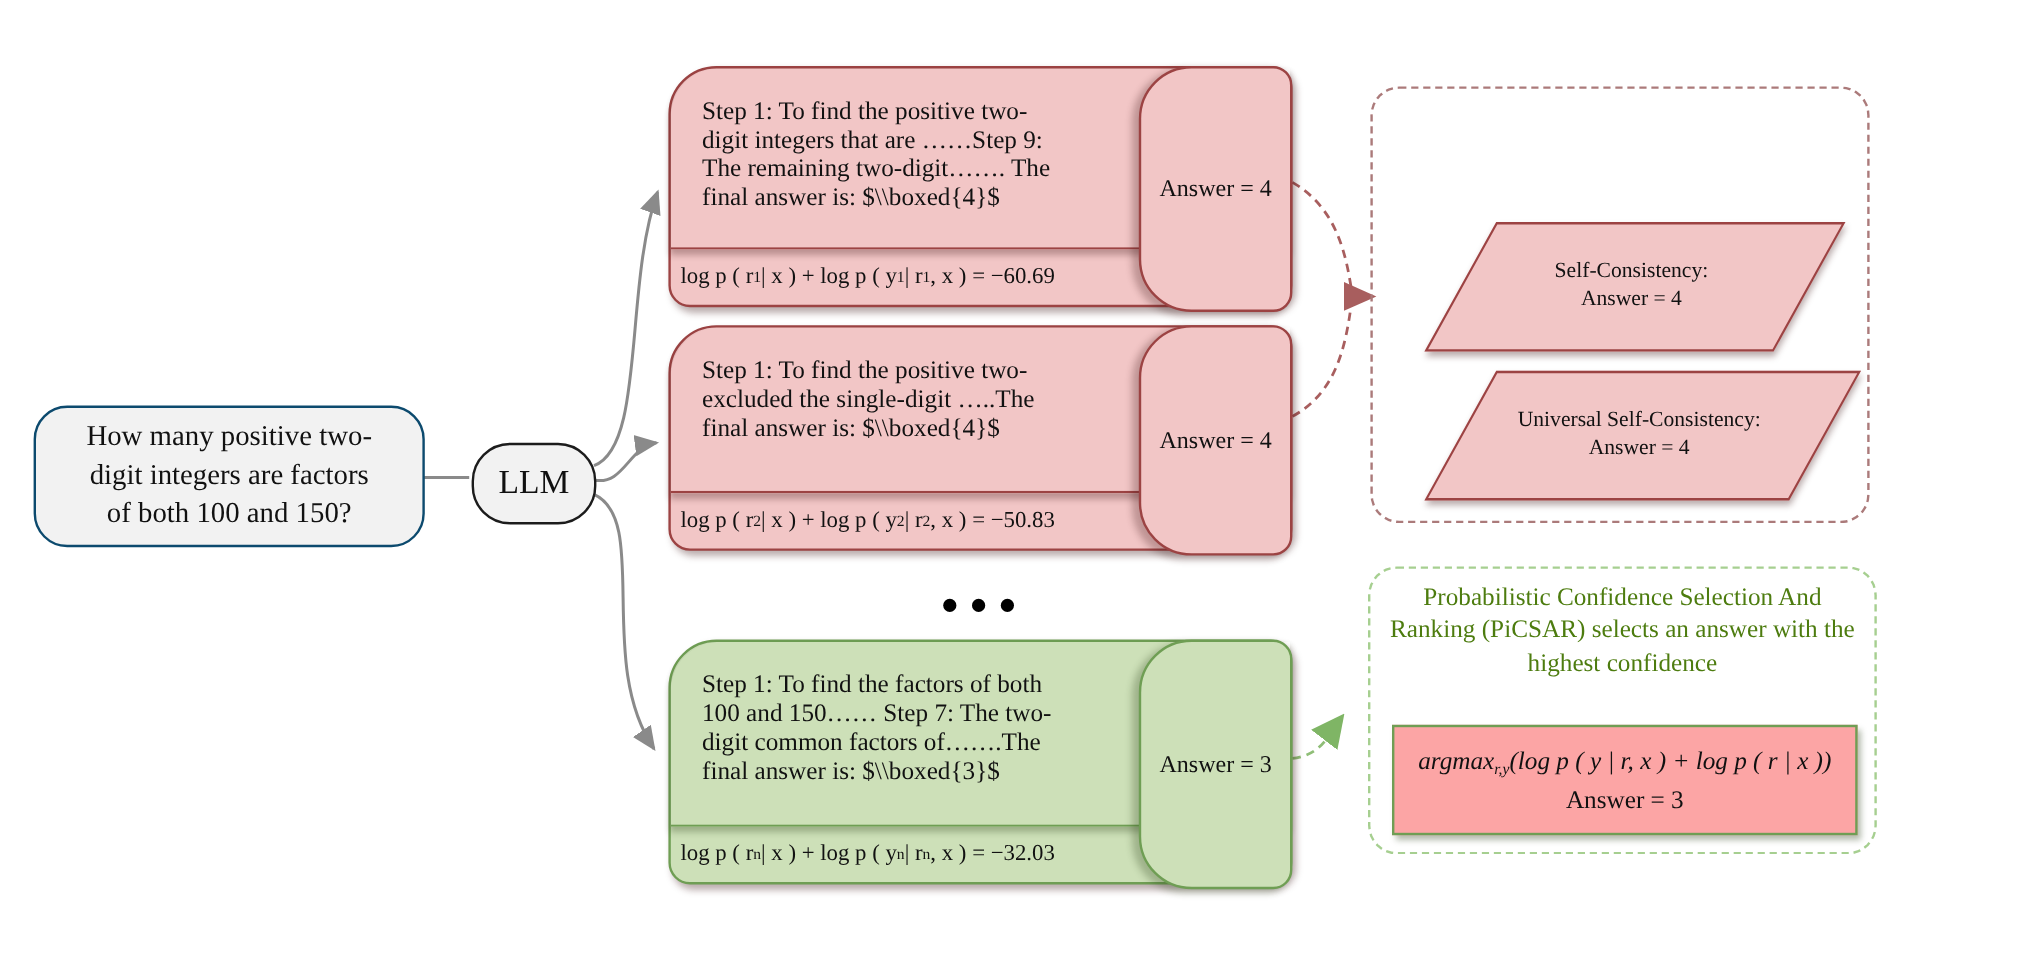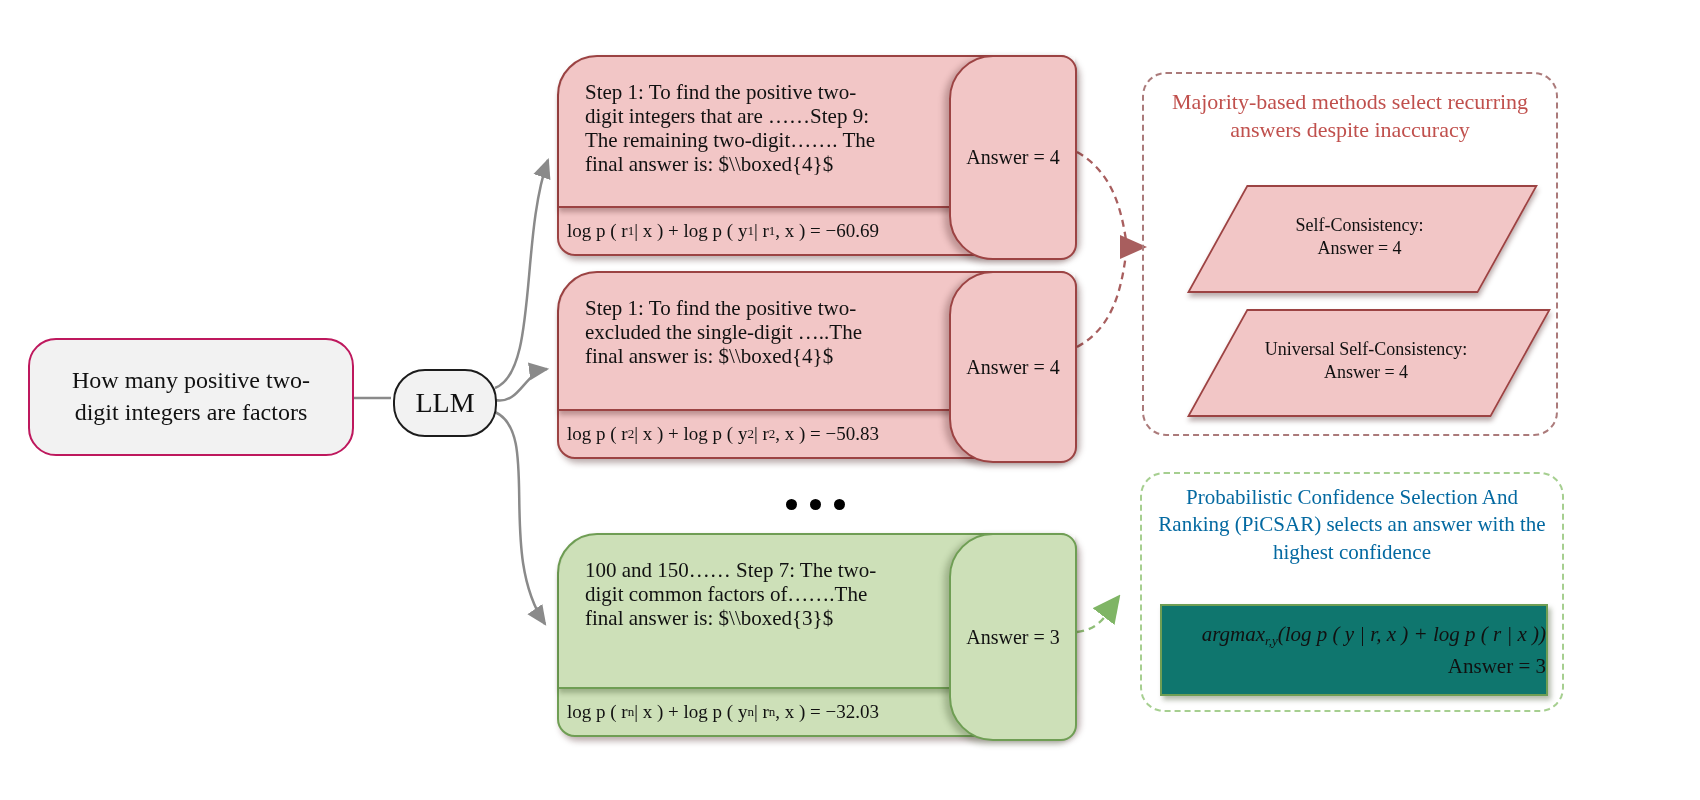--- a/index.html
+++ b/index.html
@@ -3,21 +3,21 @@
 <meta charset="utf-8">
 <style>
   html,body { margin:0; padding:0; background:#ffffff; }
   .canvas {
     position:relative; width:1700px; height:800px; background:#ffffff;
     font-family:"Liberation Serif", serif; color:#111; overflow:hidden;
   }
   
   .qbox {
     position:absolute; left:28px; top:338px; width:322px; height:114px;
-    background:#f2f2f2; border:2px solid #be185d; border-radius:28px;
+    background:#f2f2f2; border:2px solid #0c4a6e; border-radius:28px;
     display:flex; flex-direction:column; justify-content:center; align-items:center;
     font-size:24px; line-height:1.32; text-align:center;
   }
   .llm {
     position:absolute; left:393px; top:369px; width:100px; height:64px;
     background:#f2f2f2; border:2px solid #1c1c1c; border-radius:32px;
     display:flex; justify-content:center; align-items:center; font-size:28px;
   }
   
   .card {
@@ -67,27 +67,27 @@
   .para-text {
     position:absolute; display:flex; flex-direction:column; justify-content:center;
     align-items:center; text-align:center; font-size:18px; line-height:1.3; color:#111;
   }
   .dash-green {
     position:absolute; left:1140px; top:472px; width:420px; height:236px;
     border:2px dashed #a6cf90; border-radius:24px;
   }
   .dash-green-title {
     position:absolute; top:10px; left:0; right:0; text-align:center;
-    color:#0369a1; font-size:21px; line-height:1.3;
+    color:#4d7c0f; font-size:21px; line-height:1.3;
   }
   .picsar-formula {
     position:absolute; left:18px; top:130px; width:384px; height:88px;
-    background:#0f766e; border:2px solid #6f9e54;
+    background:#fca5a5; border:2px solid #6f9e54;
     box-shadow:3px 4px 5px rgba(40,60,20,0.35);
-    display:flex; flex-direction:column; align-items:flex-end; justify-content:center;
+    display:flex; flex-direction:column; align-items:center; justify-content:center;
   }
   .picsar-line { font-style:italic; font-size:21px; white-space:nowrap; }
   .picsar-answer { font-size:21px; margin-top:5px; }
   
   .arrows { position:absolute; left:0; top:0; pointer-events:none; }
 </style>
 </head>
 <body>
 
 <div class="canvas">
@@ -107,20 +107,21 @@
     <path d="M495,412 C542,433 496,552 545,624" stroke="#8a8a8a" stroke-width="2.5" fill="none" marker-end="url(#ah-gray)"></path>
     <path d="M1077,152 C1112,172 1121,208 1126,240" stroke="#a85e5e" stroke-width="2.3" stroke-dasharray="7 5" fill="none"></path>
     <path d="M1077,347 C1112,328 1121,292 1126,254" stroke="#a85e5e" stroke-width="2.3" stroke-dasharray="7 5" fill="none"></path>
     <polygon points="1120,235 1147,247 1120,259" fill="#a85e5e"></polygon>
     <path d="M1077,632 C1102,629 1107,612 1117,599" stroke="#8fbe77" stroke-width="2.3" stroke-dasharray="7 5" fill="none" marker-end="url(#ah-green)"></path>
   </svg>
 
   <div class="qbox">
     <div>How many positive two-</div>
     <div>digit integers are factors</div>
+    <div>of both 100 and 150?</div>
   </div>
 
   <div class="llm">
     <span>LLM</span>
   </div>
 
   <div class="card" style="left:557px; top:55px; height:197px;">
     <div class="card-body">
       <div>Step 1:  To find the positive two-</div>
       <div>digit integers that are ……Step 9:</div>
@@ -160,43 +161,40 @@
       <span>Answer = 4</span>
     </div>
   </div>
 
   <div class="dot" style="left:786px;"></div>
   <div class="dot" style="left:810px;"></div>
   <div class="dot" style="left:834px;"></div>
 
   <div class="card green" style="left:557px; top:533px; height:200px;">
     <div class="card-body">
+      <div>Step 1: To find the factors of both</div>
       <div>100 and 150…… Step 7: The two-</div>
       <div>digit common factors of…….The</div>
       <div>final answer is: $\\boxed{3}$</div>
     </div>
     <div class="card-formula">
       <span>log p ( r</span>
         <span class="sub">n</span>
         <span> | x ) + log p ( y</span>
         <span class="sub">n</span>
         <span> | r</span>
         <span class="sub">n</span>
         <span>, x ) = −32.03</span>
     </div>
     <div class="card-answer">
       <span>Answer = 3</span>
     </div>
   </div>
 
   <div class="dash-red">
-    <div class="dash-red-title">
-      <div>Majority-based methods select recurring</div>
-      <div>answers despite inaccuracy</div>
-    </div>
     <div class="para-shape" style="left:43px; top:111px; width:287px; height:104px;"></div>
     <div class="para-text" style="left:43px; top:111px; width:345px; height:104px;">
       <div>Self-Consistency:</div>
       <div>Answer = 4</div>
     </div>
     <div class="para-shape" style="left:43px; top:235px; width:300px; height:104px;"></div>
     <div class="para-text" style="left:43px; top:235px; width:358px; height:104px;">
       <div>Universal Self-Consistency:</div>
       <div>Answer = 4</div>
     </div>

